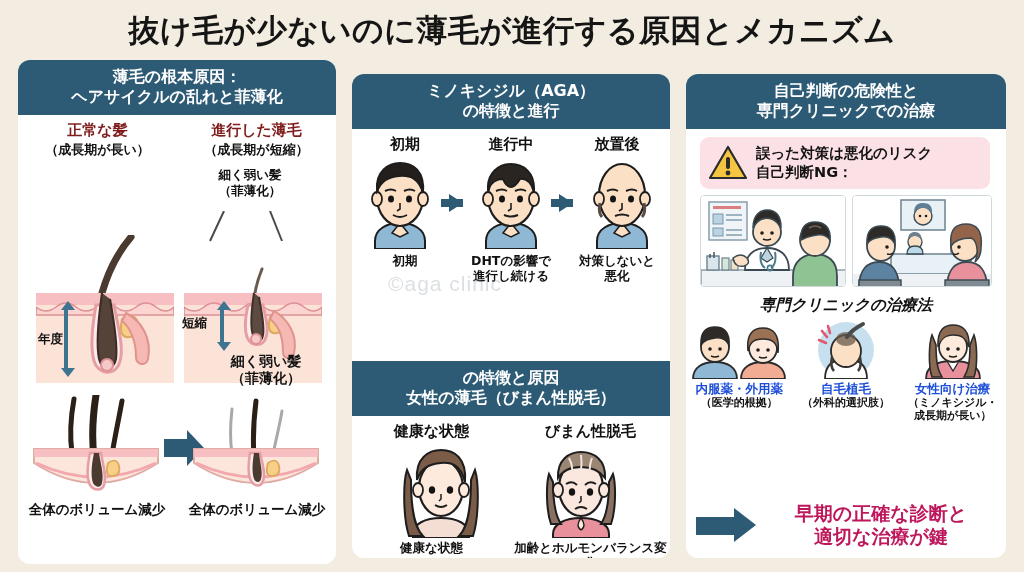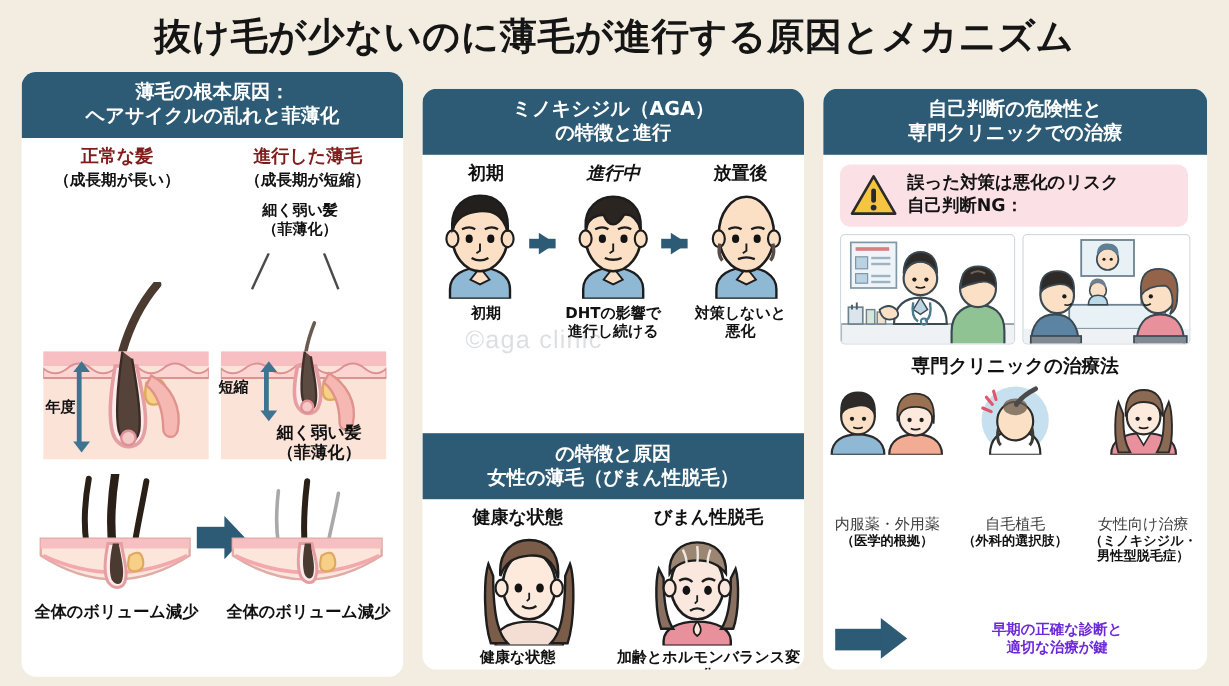--- a/index.html
+++ b/index.html
@@ -126,29 +126,29 @@
     border: 1.5px solid #cfd8dd; border-radius: 4px; overflow: hidden;
   }
 
   .treat-title {
     position: absolute; left: 0; width: 100%; text-align: center;
     font-size: 15.5px; font-weight: bold; color: #111;
   }
 
   .treat-row { position: absolute; left: 0; width: 100%; display: flex; }
   .treat-col { flex: 1; text-align: center; }
-  .treat-name { font-size: 12.5px; font-weight: normal; color: #404040; line-height: 1.2; margin-top: 48px; }
+  .treat-name { font-size: 12.5px; font-weight: bold; color: #1d4ed8; line-height: 1.2; }
   .treat-sub  { font-size: 11px; font-weight: bold; color: #111; line-height: 1.2; }
 
   .conclusion {
     position: absolute; left: 10px; bottom: 8px; width: 300px;
     display: flex; align-items: center; gap: 6px;
   }
   .conclusion-text {
-    font-size: 12px; font-weight: bold; color: #6d28d9; line-height: 1.25;
+    font-size: 19px; font-weight: bold; color: #be185d; line-height: 1.25;
     text-align: center; flex: 1;
   }
 </style>
 </head>
 <body>
 
 <div class="page">
 
   <div class="title">抜け毛が少ないのに薄毛が進行する原因とメカニズム</div>
 
@@ -263,21 +263,21 @@
 
   <div class="panel" id="panel-mid">
     <div class="panel-header two-line">
       <div>ミノキシジル（AGA）</div>
       <div>の特徴と進行</div>
     </div>
     <div class="panel-body" style="height:232px;">
 
       <div style="position:absolute; top:6px; left:0; width:100%; display:flex;">
         <div style="flex:1;" class="stage-label">初期</div>
-        <div style="flex:1;font-style:italic;" class="stage-label">進行中</div>
+        <div style="flex:1;" class="stage-label">進行中</div>
         <div style="flex:1;" class="stage-label">放置後</div>
       </div>
 
       <div style="position:absolute; top:28px; left:0; width:100%; height:92px; display:flex; align-items:center; justify-content:space-evenly;">
         <svg width="82" height="92" viewBox="0 0 82 92">
           <path d="M16 84 C16 72 28 66 41 66 C54 66 66 72 66 84 L66 92 L16 92 Z" fill="#8fb8d4" stroke="#1d1d1d" stroke-width="2"></path>
           <path d="M41 66 L33 76 L41 80 L49 76 Z" fill="#fce0c6" stroke="#1d1d1d" stroke-width="1.5"></path>
           <ellipse cx="41" cy="40" rx="23" ry="29" fill="#fce0c6" stroke="#1d1d1d" stroke-width="2.2"></ellipse>
           <ellipse cx="18" cy="42" rx="5" ry="7" fill="#fce0c6" stroke="#1d1d1d" stroke-width="1.8"></ellipse>
           <ellipse cx="64" cy="42" rx="5" ry="7" fill="#fce0c6" stroke="#1d1d1d" stroke-width="1.8"></ellipse>
@@ -490,21 +490,21 @@
 
           <path d="M94 92 C94 74 102 66 114 66 C126 66 134 74 134 92 Z" fill="#e8909b" stroke="#3a4952" stroke-width="1.8"></path>
           <rect x="92" y="84" width="44" height="8" fill="#7f8a92" stroke="#3a4952" stroke-width="1.4"></rect>
           <ellipse cx="112" cy="50" rx="14" ry="15" fill="#fce0c6" stroke="#3a4952" stroke-width="1.8"></ellipse>
           <path d="M98 50 C96 32 104 28 113 28 C123 28 130 34 128 52 C128 62 124 64 122 66 C126 56 124 44 118 42 C110 42 102 44 98 50 Z" fill="#93644a" stroke="#3a4952" stroke-width="1.5"></path>
           <circle cx="106" cy="51" r="1.8" fill="#1d1d1d"></circle>
           <path d="M100 58 q4 1 6 -1" stroke="#1d1d1d" stroke-width="1.3" fill="none"></path>
         </svg>
       </div>
 
-      <div class="treat-title" style="top:166px;">専門クリニックの治療法</div>
+      <div class="treat-title" style="top:166px;font-style:italic;">専門クリニックの治療法</div>
 
       <div class="treat-row" style="top:192px;">
         <div class="treat-col">
           <svg width="100" height="58" viewBox="0 0 100 58">
             <path d="M4 58 C4 46 14 41 26 41 C38 41 48 46 48 58 Z" fill="#8fb8d4" stroke="#2b2b2b" stroke-width="1.8"></path>
             <ellipse cx="26" cy="26" rx="14" ry="15" fill="#fce0c6" stroke="#2b2b2b" stroke-width="1.8"></ellipse>
             <path d="M12 24 C11 10 18 6 26 6 C35 6 41 11 40 24 C37 18 32 16 26 17 C20 18 15 19 12 24 Z" fill="#2e2a27" stroke="#2b2b2b" stroke-width="1.5"></path>
             <circle cx="21" cy="28" r="1.8" fill="#1d1d1d"></circle>
             <circle cx="31" cy="28" r="1.8" fill="#1d1d1d"></circle>
             <path d="M22 35 q4 2 8 0" stroke="#1d1d1d" stroke-width="1.4" fill="none"></path>
@@ -547,21 +547,21 @@
           <div class="treat-name">内服薬・外用薬</div>
           <div class="treat-sub">（医学的根拠）</div>
         </div>
         <div class="treat-col">
           <div class="treat-name">自毛植毛</div>
           <div class="treat-sub">（外科的選択肢）</div>
         </div>
         <div class="treat-col">
           <div class="treat-name">女性向け治療</div>
           <div class="treat-sub">（ミノキシジル・</div>
-          <div class="treat-sub">男性型脱毛症）</div>
+          <div class="treat-sub">成長期が長い）</div>
         </div>
       </div>
 
       <div class="conclusion">
         <div style="position:relative; width:64px; height:34px; flex:none;">
           <div style="position:absolute; left:0; top:9px; width:40px; height:18px; background:#2d5b75;"></div>
           <div style="position:absolute; left:38px; top:0; width:0; height:0; border-top:17px solid transparent; border-bottom:17px solid transparent; border-left:22px solid #2d5b75;"></div>
         </div>
         <div class="conclusion-text">
           <div>早期の正確な診断と</div>

